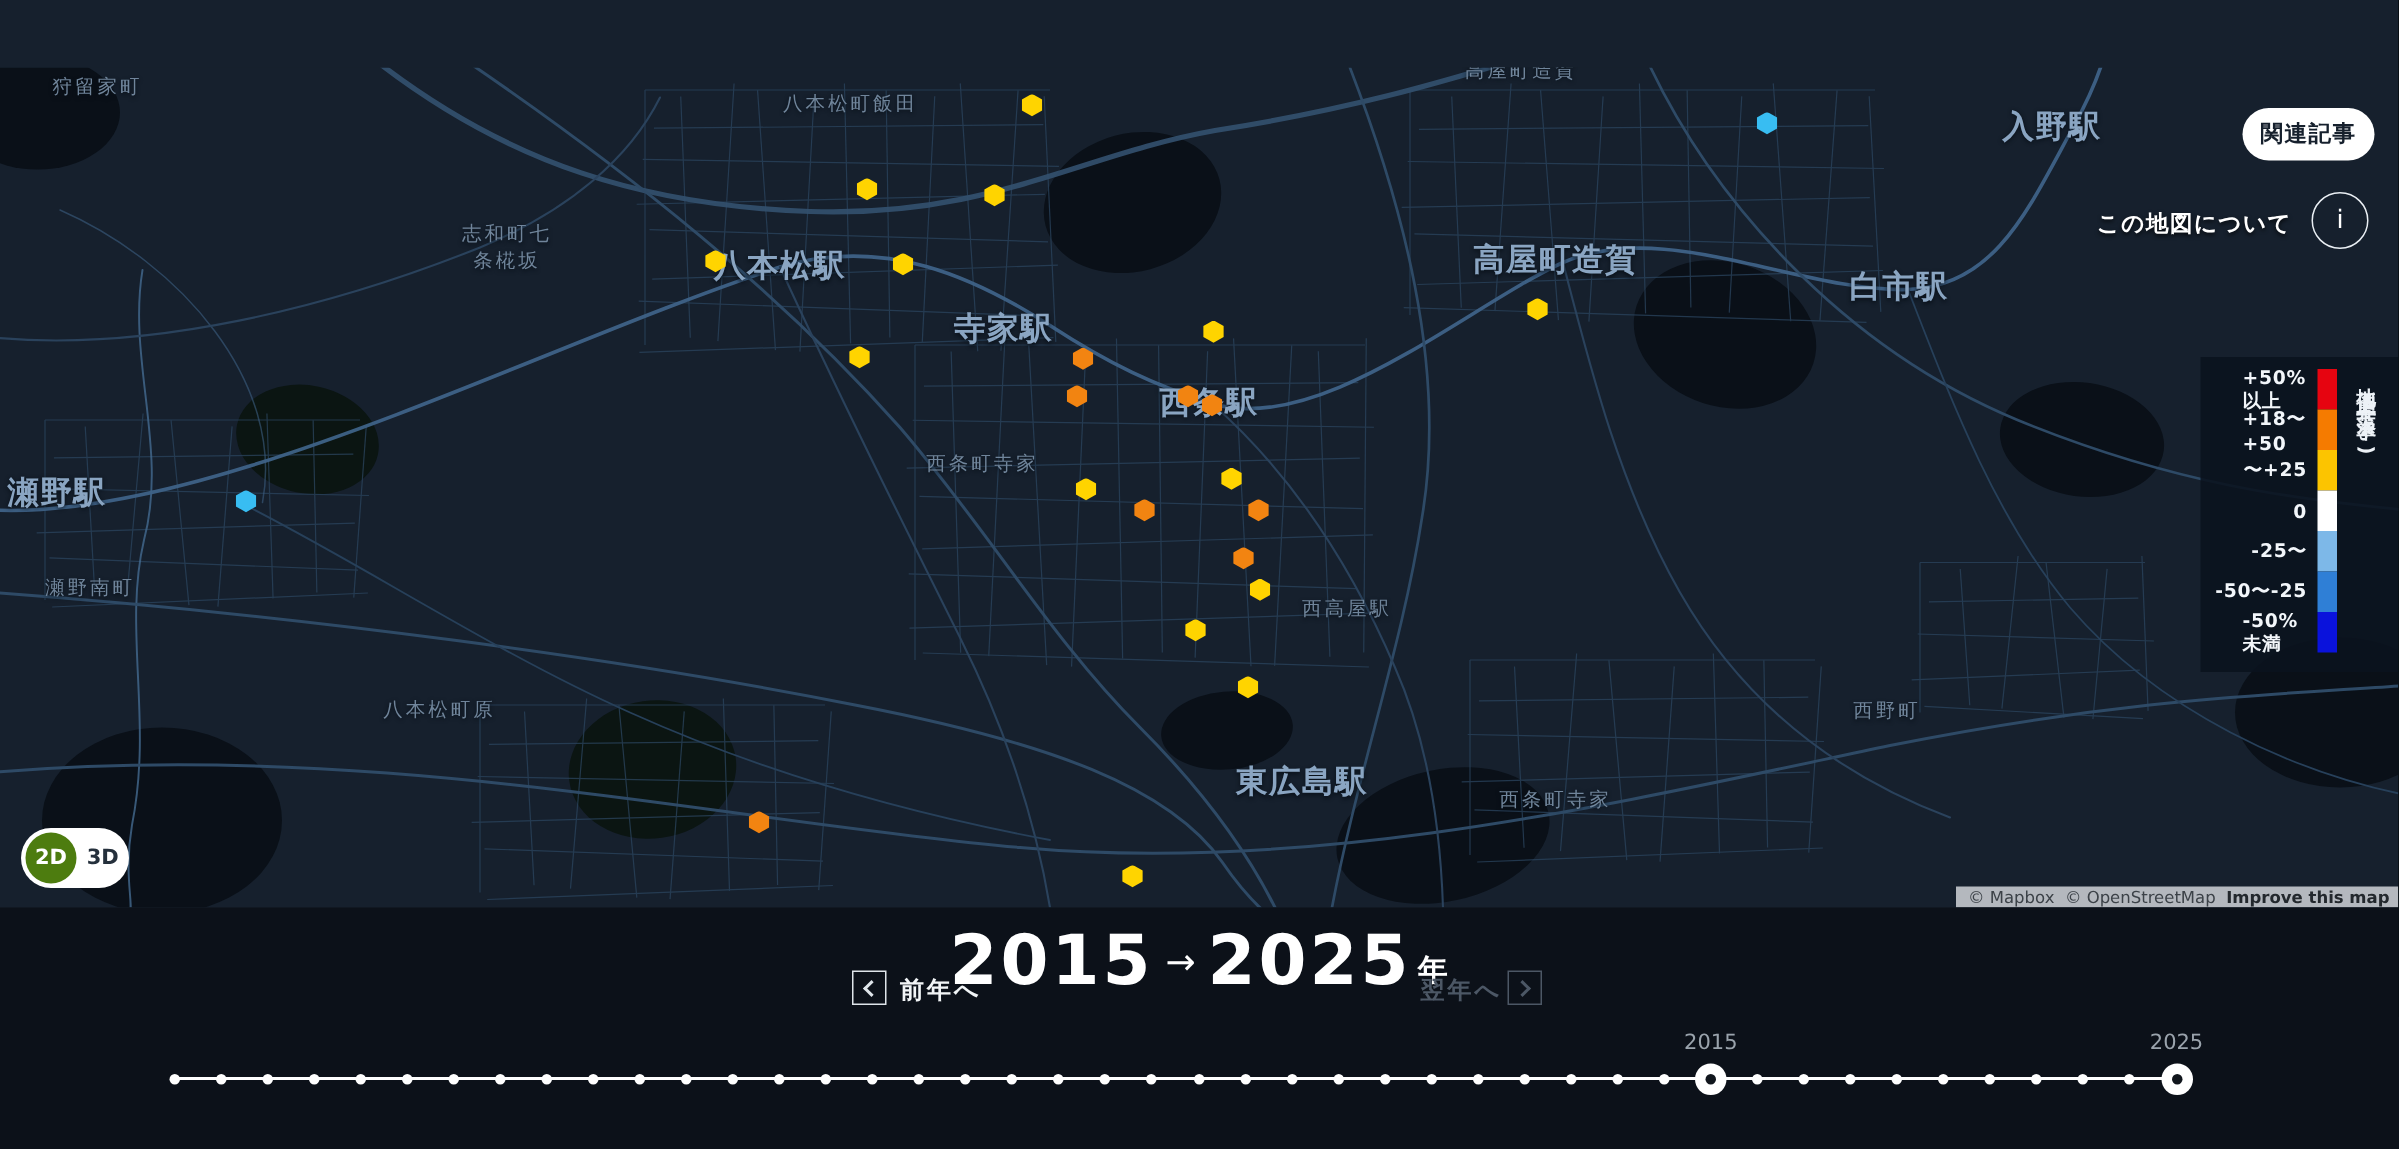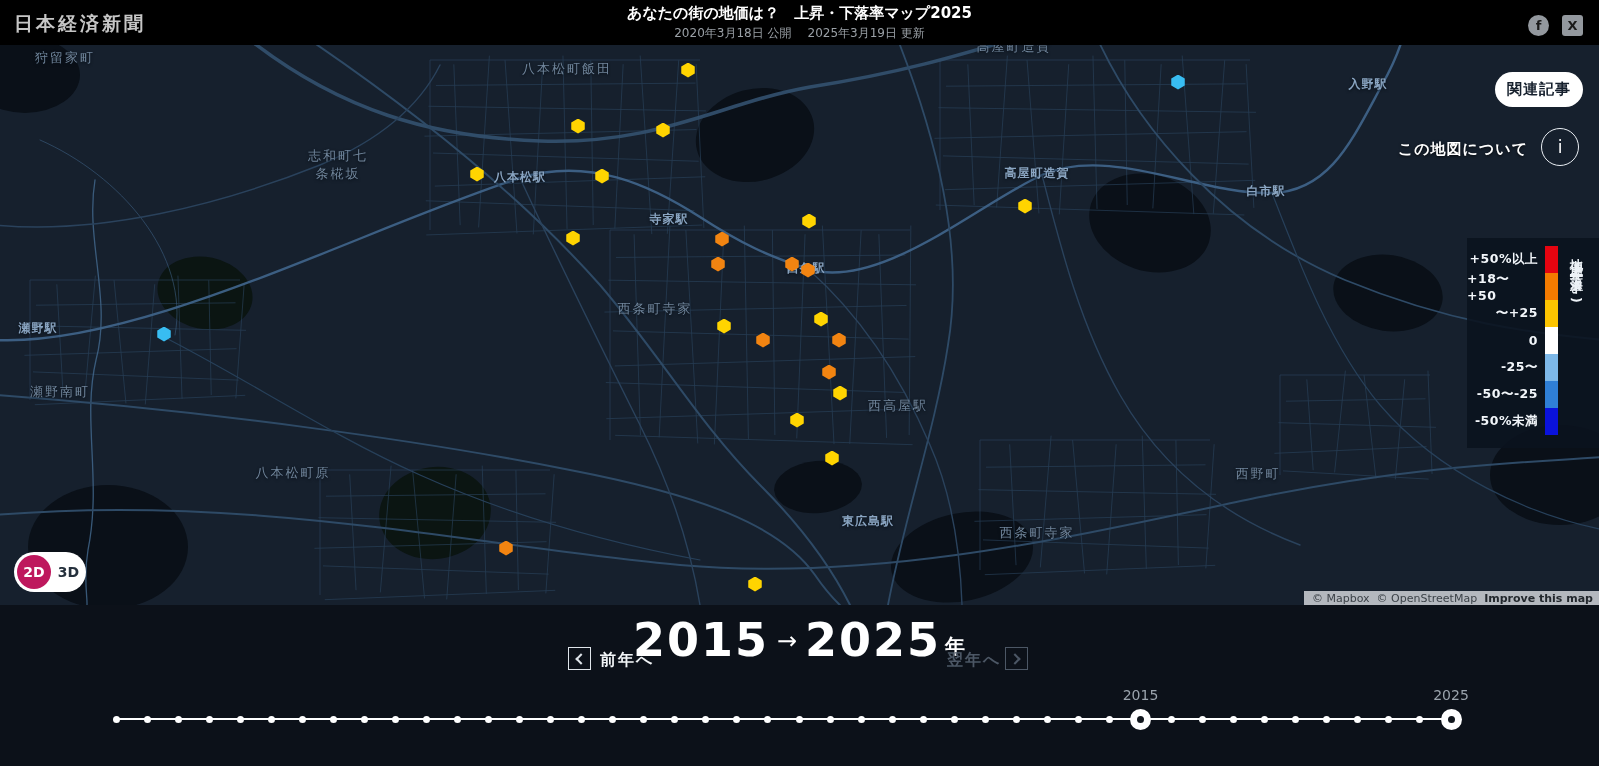--- a/index.html
+++ b/index.html
@@ -19,48 +19,48 @@
            display:flex; align-items:center; justify-content:center; font-weight:bold; font-size:13px; cursor:pointer; }
   #fb { left:1528px; background:#93989e; border-radius:50%; }
   #xx { left:1562px; background:#93989e; border-radius:3px; }
 
   
   #map { position:absolute; top:45px; left:0; width:1599px; height:560px; background:#16202d; overflow:hidden; }
   #roads { position:absolute; top:0; left:0; }
   .map-label { position:absolute; transform:translate(-50%,-50%); white-space:pre-line; text-align:center;
                text-shadow:0 1px 3px rgba(5,12,20,.9); z-index:3; pointer-events:none; }
   .map-label.town { font-size:13px; color:#70859b; letter-spacing:2px; }
-  .map-label.station { font-size:12px; font-weight:bold; color:#8aa5c2; letter-spacing:1px; }
+  .map-label.station { font-size:21px; font-weight:bold; color:#8aa5c2; letter-spacing:1px; }
   .price-dot { position:absolute; width:15px; height:15px; z-index:4; cursor:pointer;
                clip-path:polygon(50% 0,95% 26%,95% 74%,50% 100%,5% 74%,5% 26%); }
 
   #related-btn { position:absolute; left:1495px; top:27px; width:88px; height:35px; border:none; border-radius:18px;
                  background:#fff; color:#16202d; font-size:15px; font-weight:bold; cursor:pointer; z-index:6;
                  font-family:inherit; letter-spacing:1px; }
   #about { position:absolute; top:95px; right:71px; color:#fff; font-size:15px; font-weight:bold; z-index:6;
            text-shadow:0 1px 3px rgba(0,0,0,.8); letter-spacing:1px; }
   #info-btn { position:absolute; left:1541px; top:83px; width:38px; height:38px; border-radius:50%;
               border:1.5px solid #e9eef3; background:transparent; color:#fff; font-size:17px; cursor:pointer; z-index:6;
               font-family:inherit; }
 
   
   #legend { position:absolute; left:1467px; top:193px; width:132px; height:210px;
             background:rgba(10,18,30,.88); z-index:5; }
-  #legend-rows { position:absolute; left:0; top:8px; width:71px; }
+  #legend-rows { position:absolute; left:0; top:8px; width:71px;padding-left:28px; }
   .legend-row { height:27px; display:flex; align-items:center; justify-content:flex-end;
                 color:#f2f6fa; font-size:12.5px; font-weight:bold; letter-spacing:.5px; }
   #legend-bar { position:absolute; left:78px; top:8px; width:13px; height:189px; display:flex; flex-direction:column; }
   #legend-bar div { flex:1; }
   #legend-title { position:absolute; left:100px; top:10px; height:190px; writing-mode:vertical-rl;
                   color:#edf2f7; font-size:13px; font-weight:bold; letter-spacing:3px; }
 
   
   #toggle { position:absolute; left:14px; top:507px; width:72px; height:40px; background:#fff; border-radius:20px;
             display:flex; align-items:center; z-index:6; cursor:pointer; }
-  #btn-2d { width:34px; height:34px; margin-left:3px; border-radius:50%; background:#be185d; color:#fff;
+  #btn-2d { width:34px; height:34px; margin-left:3px; border-radius:50%; background:#4d7c0f; color:#fff;
             font-size:14px; font-weight:bold; display:flex; align-items:center; justify-content:center; }
   #btn-3d { flex:1; text-align:center; color:#25303c; font-size:14px; font-weight:bold; }
 
   
   #attrib { position:absolute; right:0; top:546px; height:14px; padding:0 6px 0 8px; background:rgba(208,212,216,.85);
             display:flex; align-items:center; gap:7px; font-size:11px; color:#3c4248; z-index:6; }
   #attrib .bold { font-weight:bold; color:#23282d; cursor:pointer; }
 
   
   #bottombar { position:absolute; top:605px; left:0; width:1599px; height:161px; background:#0c1119; z-index:20; }
@@ -86,31 +86,20 @@
   .tl-marker { position:absolute; width:21px; height:21px; border-radius:50%; background:#fff; cursor:pointer;
                display:flex; align-items:center; justify-content:center; }
   .tl-marker i { width:7px; height:7px; border-radius:50%; background:#11161d; }
   .tl-year { position:absolute; transform:translateX(-50%); color:#9aa3ac; font-size:14px; }
 </style>
 </head>
 <body>
 
 <div id="app">
 
-  <div id="header">
-    <div id="logo">日本経済新聞</div>
-    <div id="titlebox">
-      <div id="title">あなたの街の地価は？　上昇・下落率マップ2025</div>
-      <div id="dates">
-        <span>2020年3月18日 公開</span><span>2025年3月19日 更新</span>
-      </div>
-    </div>
-    <div id="fb" class="share">f</div>
-    <div id="xx" class="share">X</div>
-  </div>
 
   <div id="map">
     <svg id="roads" width="1599" height="560" viewBox="0 0 1599 560">
       <g id="patches">
           <ellipse cx="755" cy="90" rx="60" ry="46" transform="rotate(-15 755 90)" fill="#0a1018"></ellipse>
           <ellipse cx="1150" cy="178" rx="62" ry="48" transform="rotate(18 1150 178)" fill="#0a1018"></ellipse>
           <ellipse cx="1388" cy="248" rx="55" ry="38" transform="rotate(8 1388 248)" fill="#0a1018"></ellipse>
           <ellipse cx="435" cy="468" rx="56" ry="46" transform="rotate(-8 435 468)" fill="#0b1512"></ellipse>
           <ellipse cx="962" cy="512" rx="72" ry="44" transform="rotate(-12 962 512)" fill="#0a1018"></ellipse>
           <ellipse cx="205" cy="248" rx="48" ry="36" transform="rotate(12 205 248)" fill="#0b1512"></ellipse>

